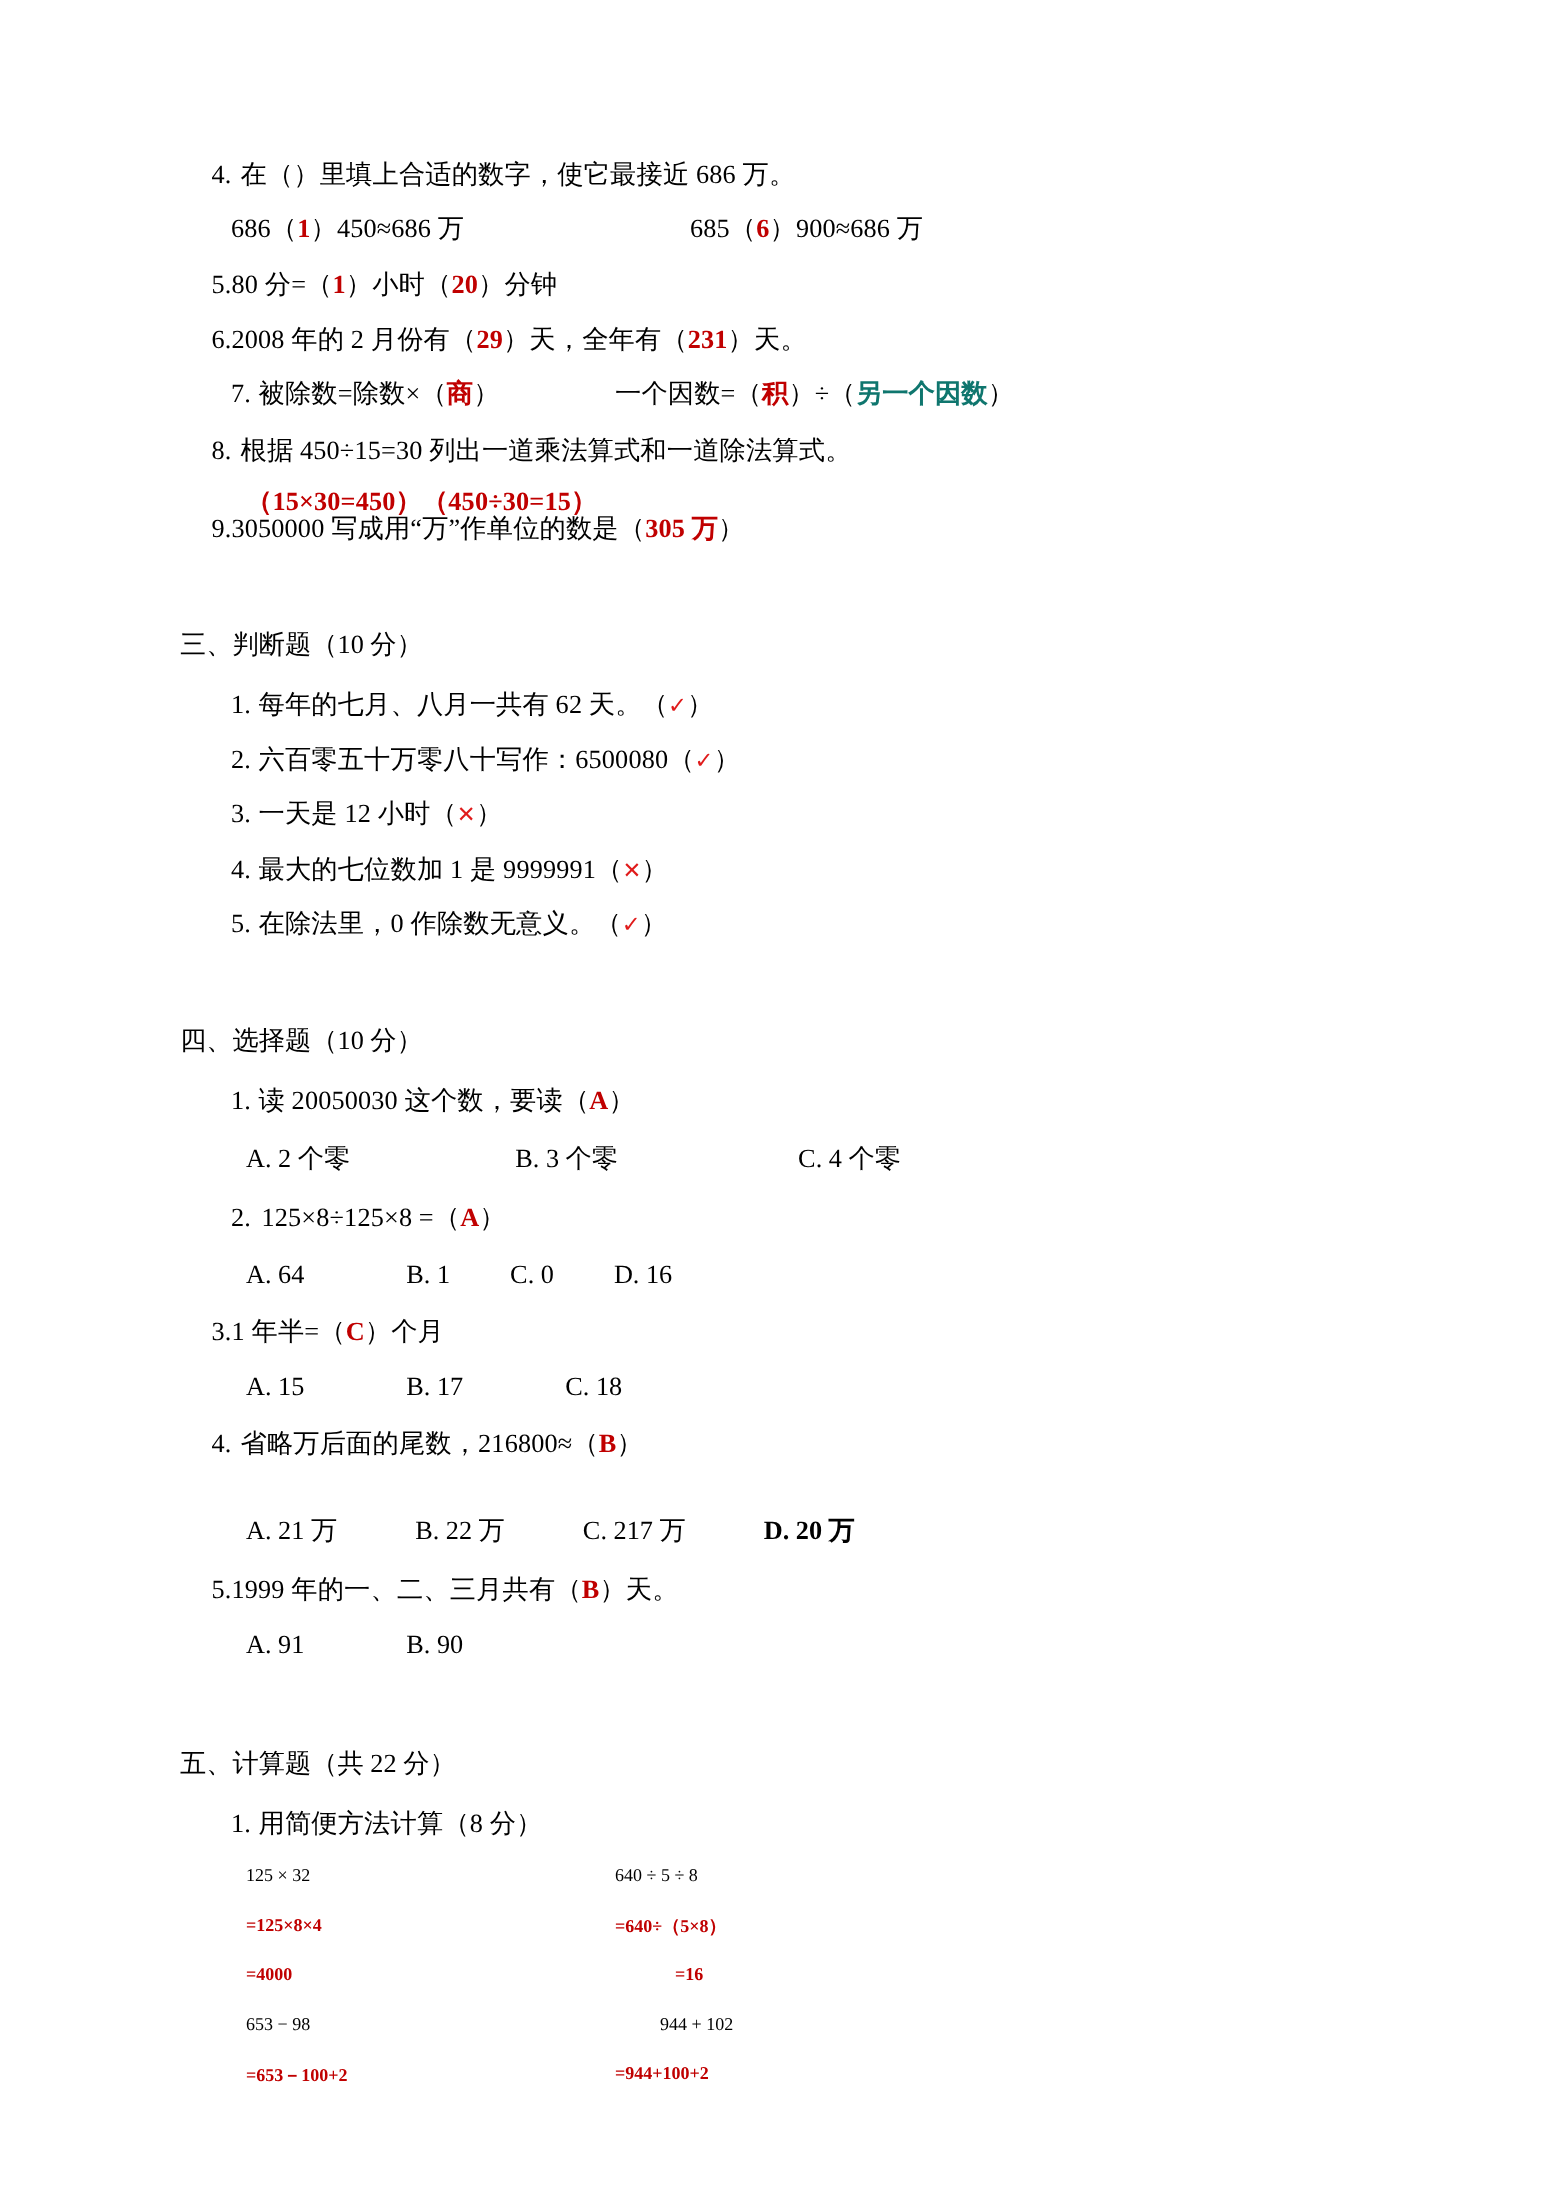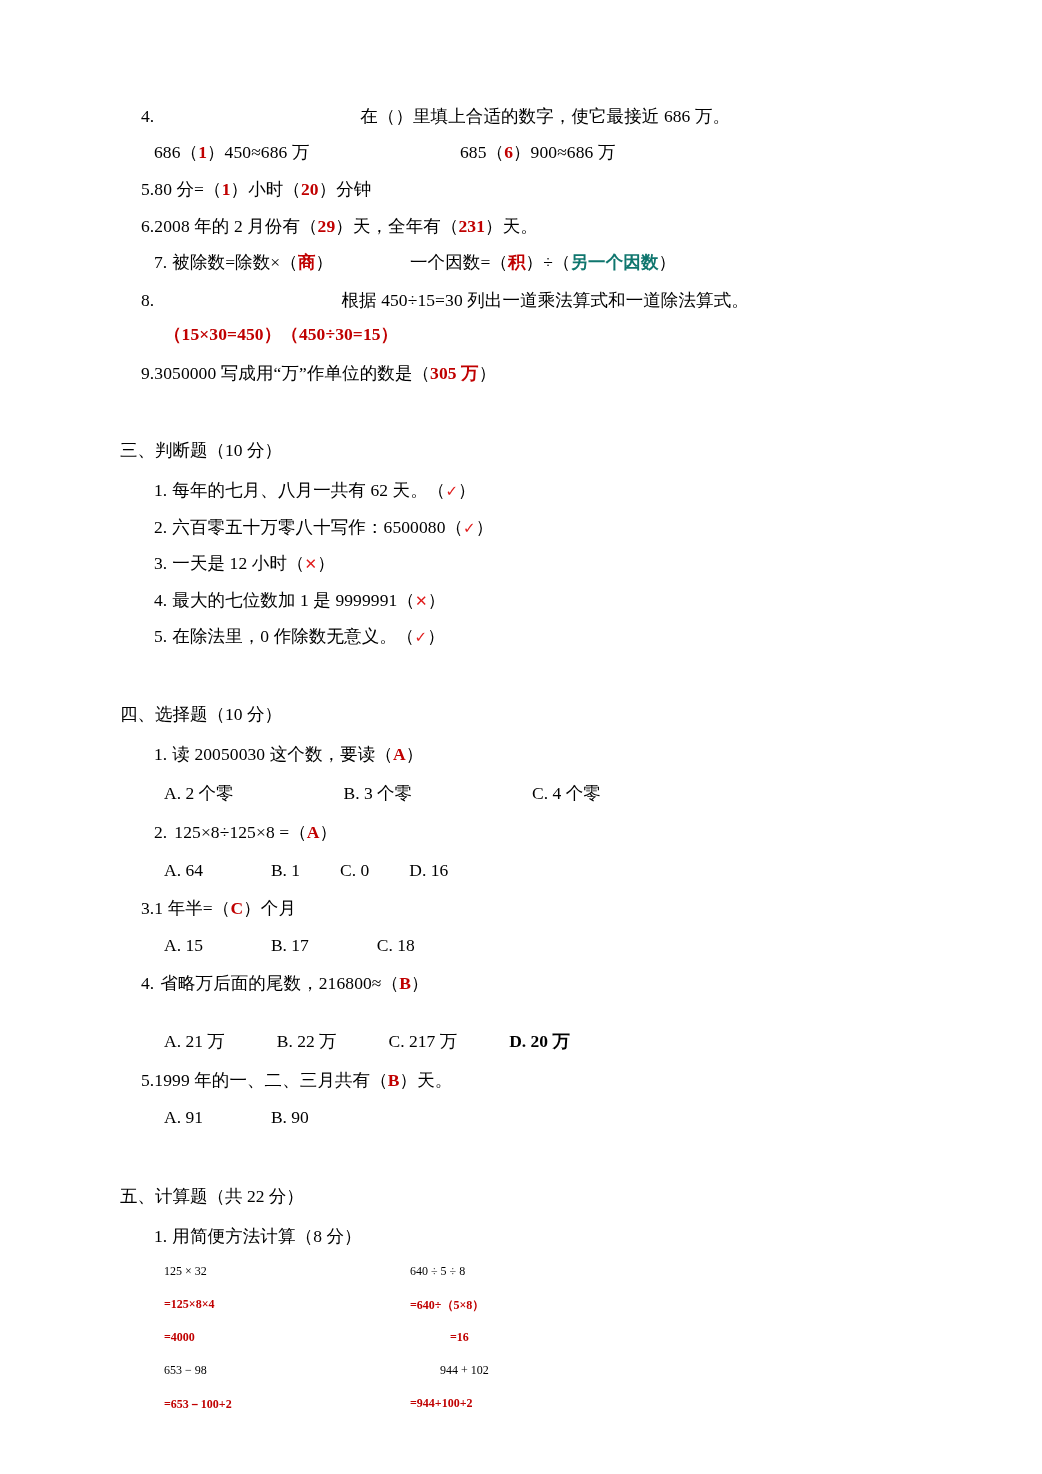--- a/index.html
+++ b/index.html
@@ -55,21 +55,20 @@
     display: flex;
     align-items: baseline;
     margin-bottom: 18px;
   }
   .q-num {
     flex: 0 0 auto;
     white-space: nowrap;
   }
   .q-body {
     flex: 1 1 auto;
-    text-align: center;
   }
 
   .sect-head {
     font-size: 17.5px;
     margin-bottom: 20px;
     white-space: nowrap;
   }
 
   .indent1 { padding-left: 21px; }
   .indent2 { padding-left: 34px; }
@@ -149,21 +148,21 @@
 
       <div class="line two-col indent2" style="margin-bottom:20px;">
         <span class="col-a"><span>7.</span><span style="padding-left:5px;">被除数=除数×（</span><span class="ans">商</span><span>）</span></span>
         <span class="col-b" style="left:290px;"><span>一个因数=（</span><span class="ans">积</span><span>）÷（</span><span class="ans-bright">另一个因数</span><span>）</span></span>
       </div>
 
       <div class="q indent1" style="margin-bottom:17px;">
         <span class="line q-num">8.</span>
         <span class="line q-body" style="padding-left:6px;">根据 450÷15=30 列出一道乘法算式和一道除法算式。</span>
       </div>
-      <div class="line ans indent3" style="margin-bottom:21px;">（15×30=450）（450÷30=15）</div>
+      <div class="line ans indent3" style="">（15×30=450）（450÷30=15）</div>
 
       <div class="line indent1"><span>9.</span><span>3050000 写成用“万”作单位的数是（</span><span class="ans">305 万</span><span>）</span></div>
     </div>
 
     <div class="gap-top-lg">
       <div class="sect-head">三、判断题（10 分）</div>
 
       <div class="line indent2" style="margin-bottom:19px;"><span>1.</span><span style="padding-left:5px;">每年的七月、八月一共有 62 天。（</span><span class="mark">✓</span><span>）</span></div>
 
       <div class="line indent2" style="margin-bottom:19px;"><span>2.</span><span style="padding-left:5px;">六百零五十万零八十写作：6500080（</span><span class="mark">✓</span><span>）</span></div>

